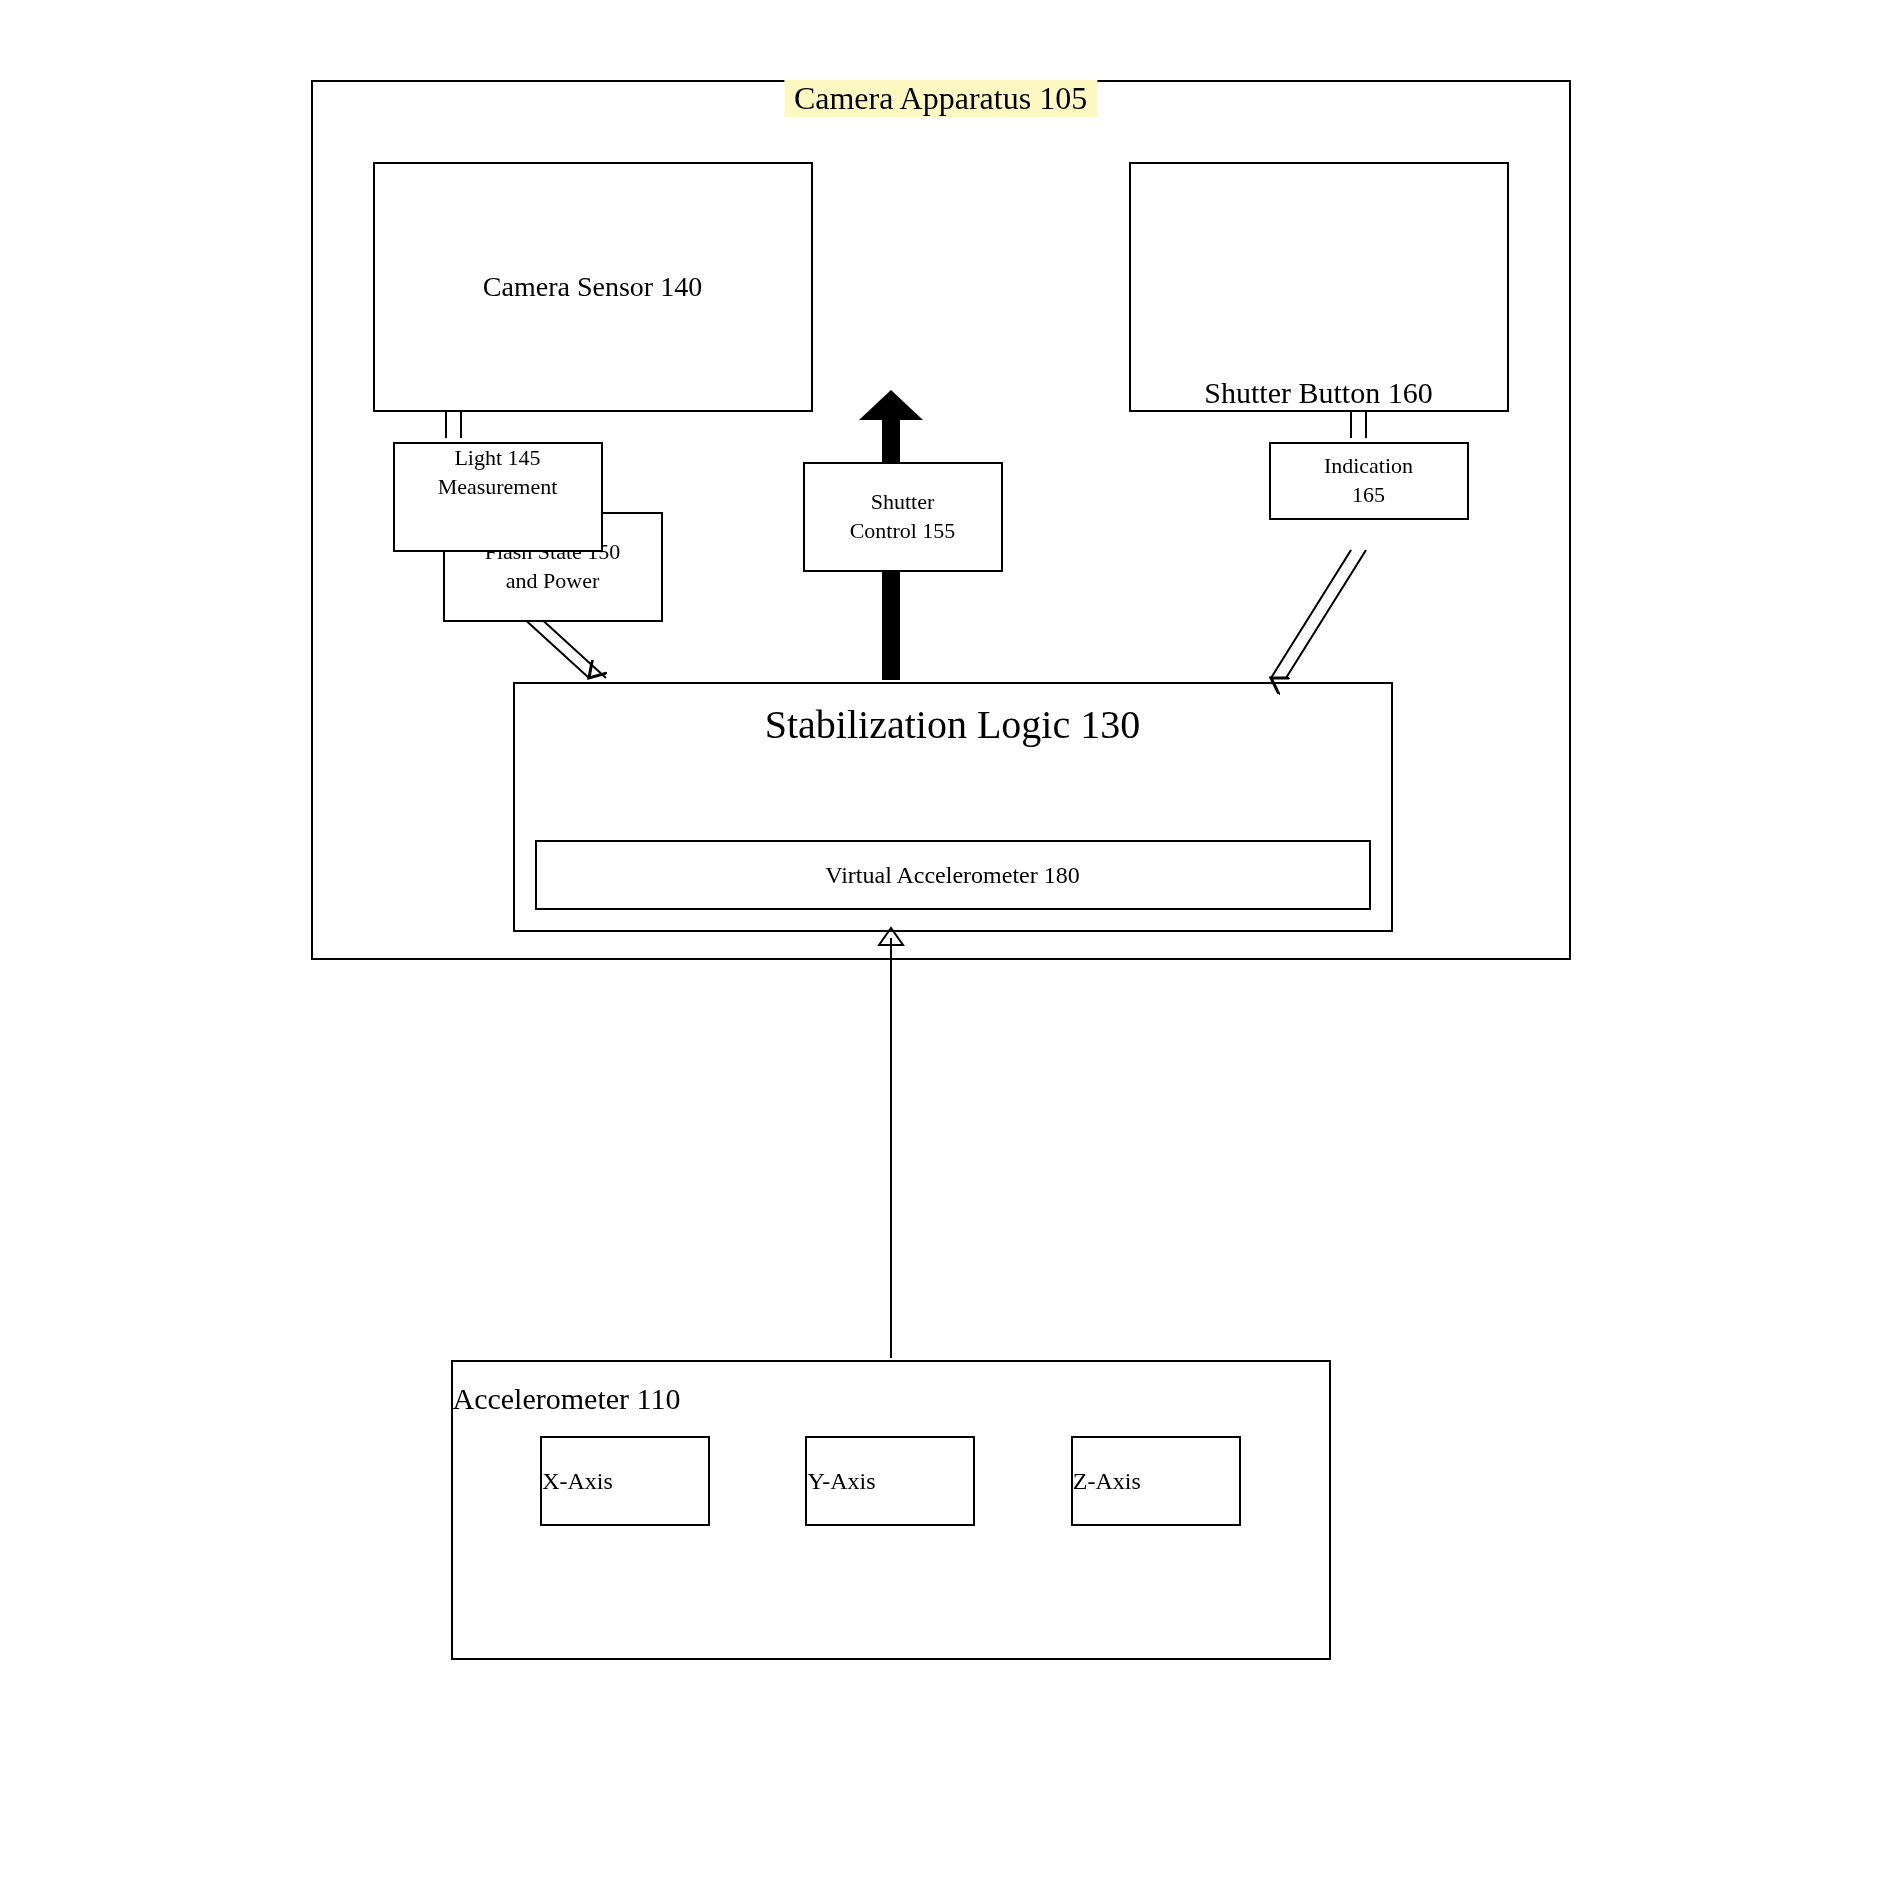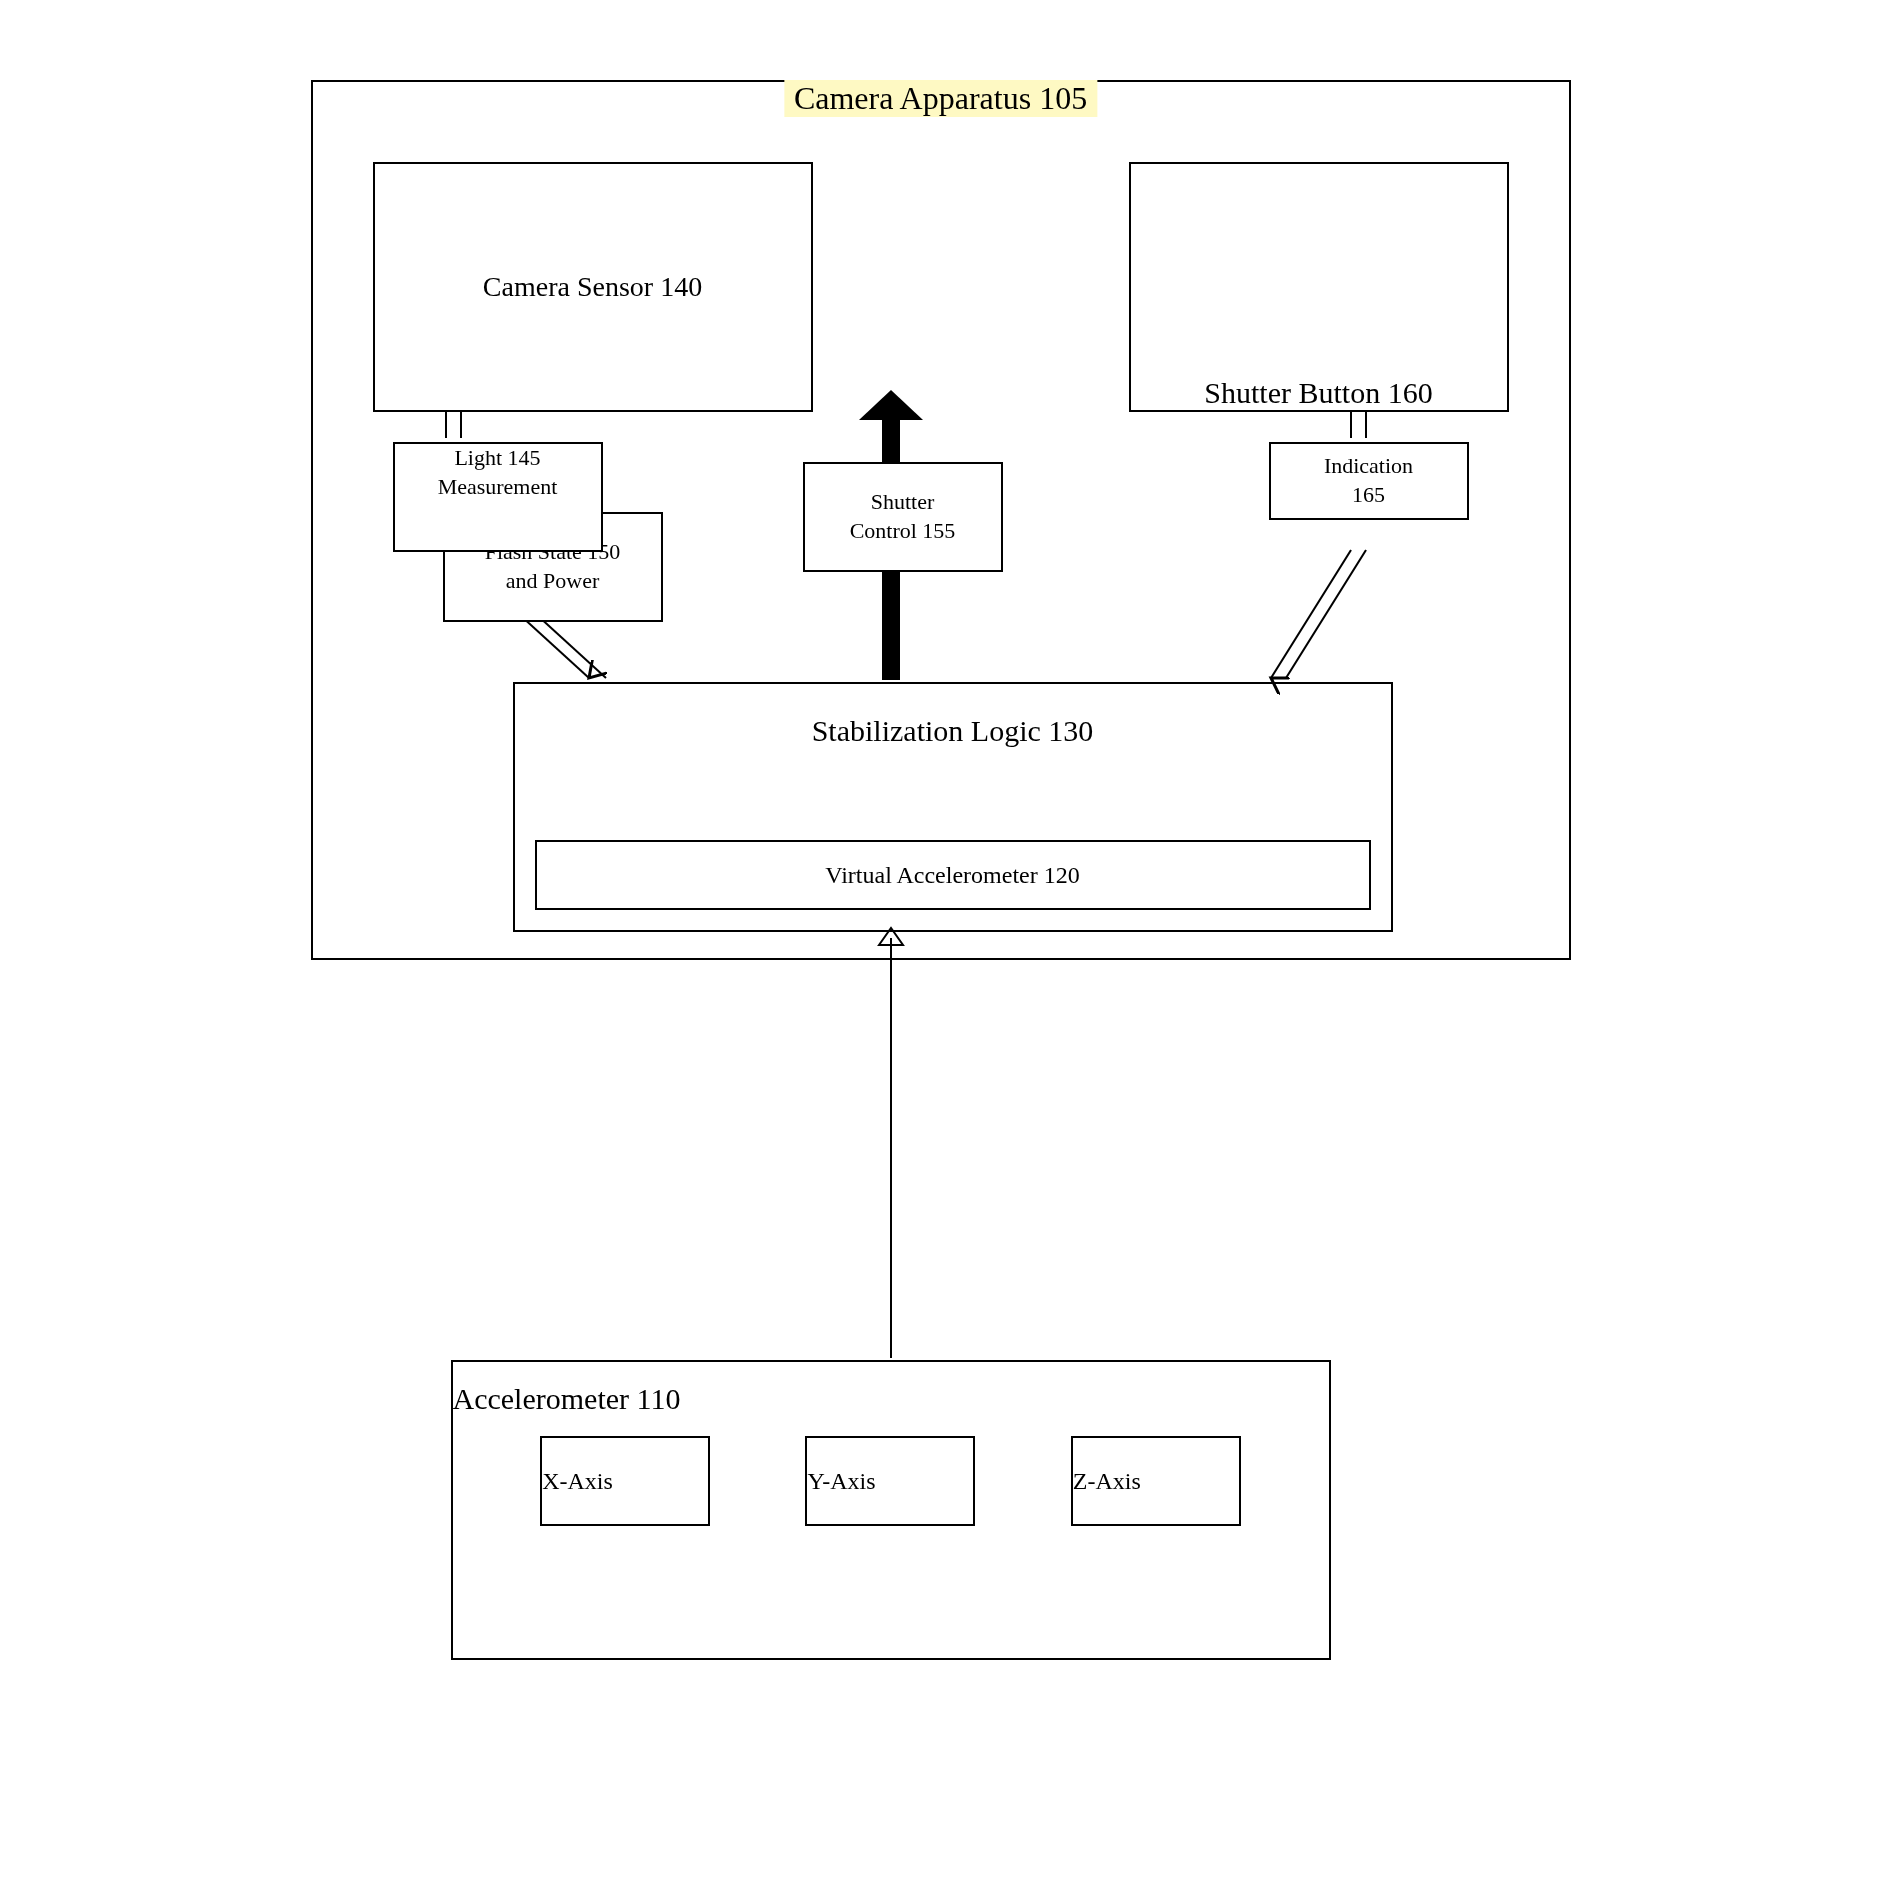--- a/index.html
+++ b/index.html
@@ -145,23 +145,23 @@
     
     .stabilization-logic {
       position: absolute;
       top: 600px;
       left: 200px;
       width: 880px;
       height: 250px;
       border: 2px solid #000;
     }
     .stabilization-logic-label {
-      font-size: 30px;
-      text-align: center;
-      padding-top: 30px;
+      font-size: 40px;
+      text-align: center;
+      padding-top: 17px;
     }
     .virtual-accelerometer {
       position: absolute;
       bottom: 20px;
       left: 20px;
       right: 20px;
       height: 70px;
       border: 2px solid #000;
       display: flex;
       align-items: center;
@@ -235,21 +235,21 @@
       <span>Shutter<br>Control 155</span>
     </div>
 
     <div class="indication">
       <span>Indication<br>165</span>
     </div>
 
     <div class="stabilization-logic">
       <div class="stabilization-logic-label">Stabilization Logic 130</div>
       <div class="virtual-accelerometer">
-        <span>Virtual Accelerometer 120</span>
+        <span>Virtual Accelerometer 180</span>
       </div>
     </div>
 
   </div>
 
   <div class="accelerometer-box">
     <div class="accelerometer-label">Accelerometer 110</div>
     <div class="axes-container">
       <div class="axis-box">
         <span>X-Axis</span>

